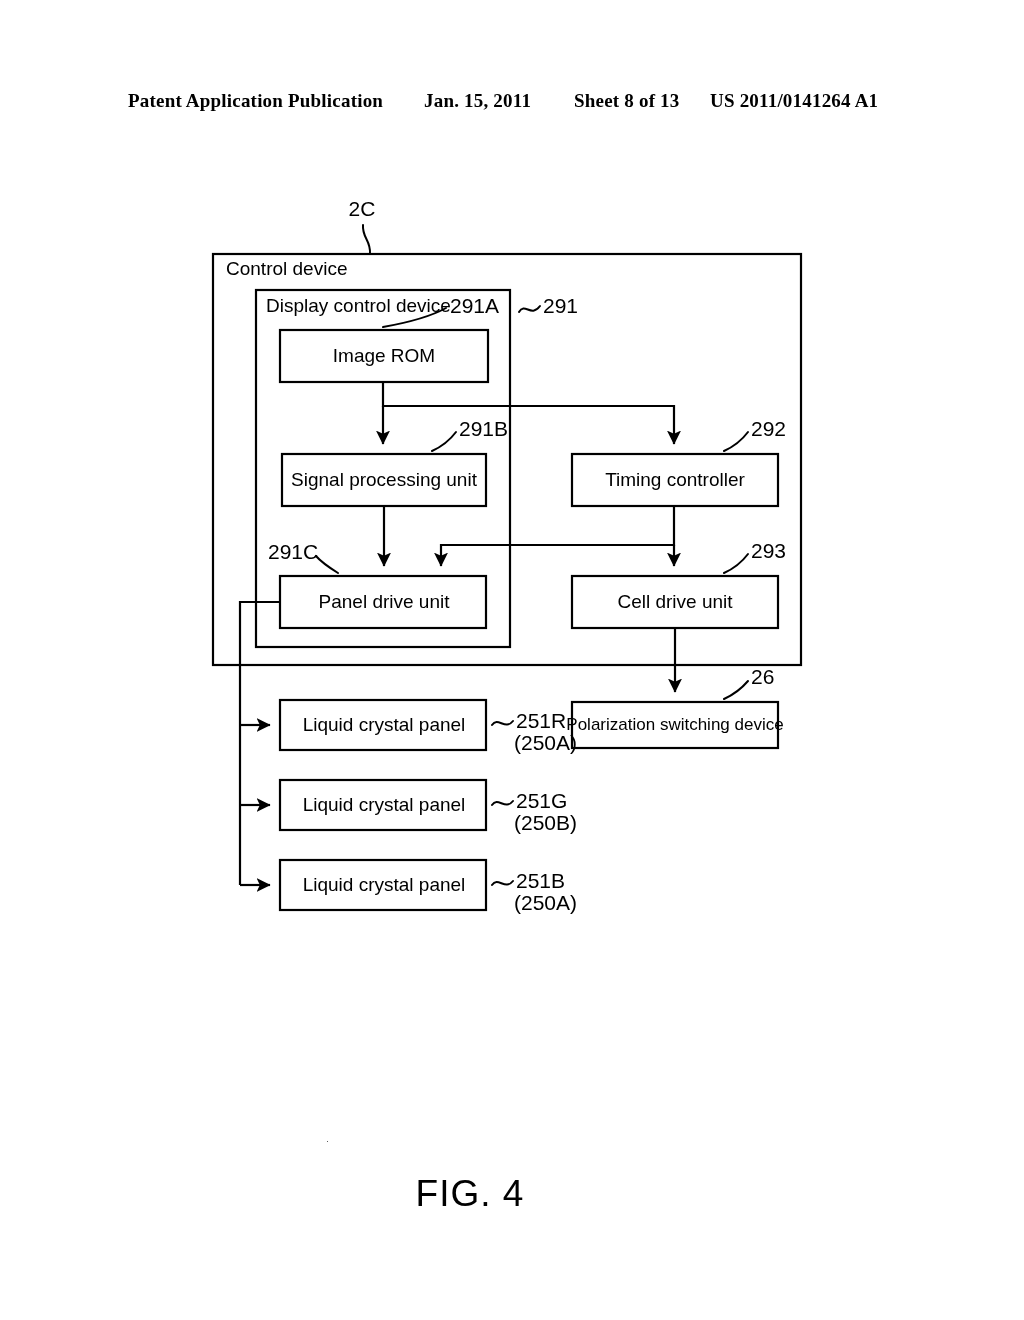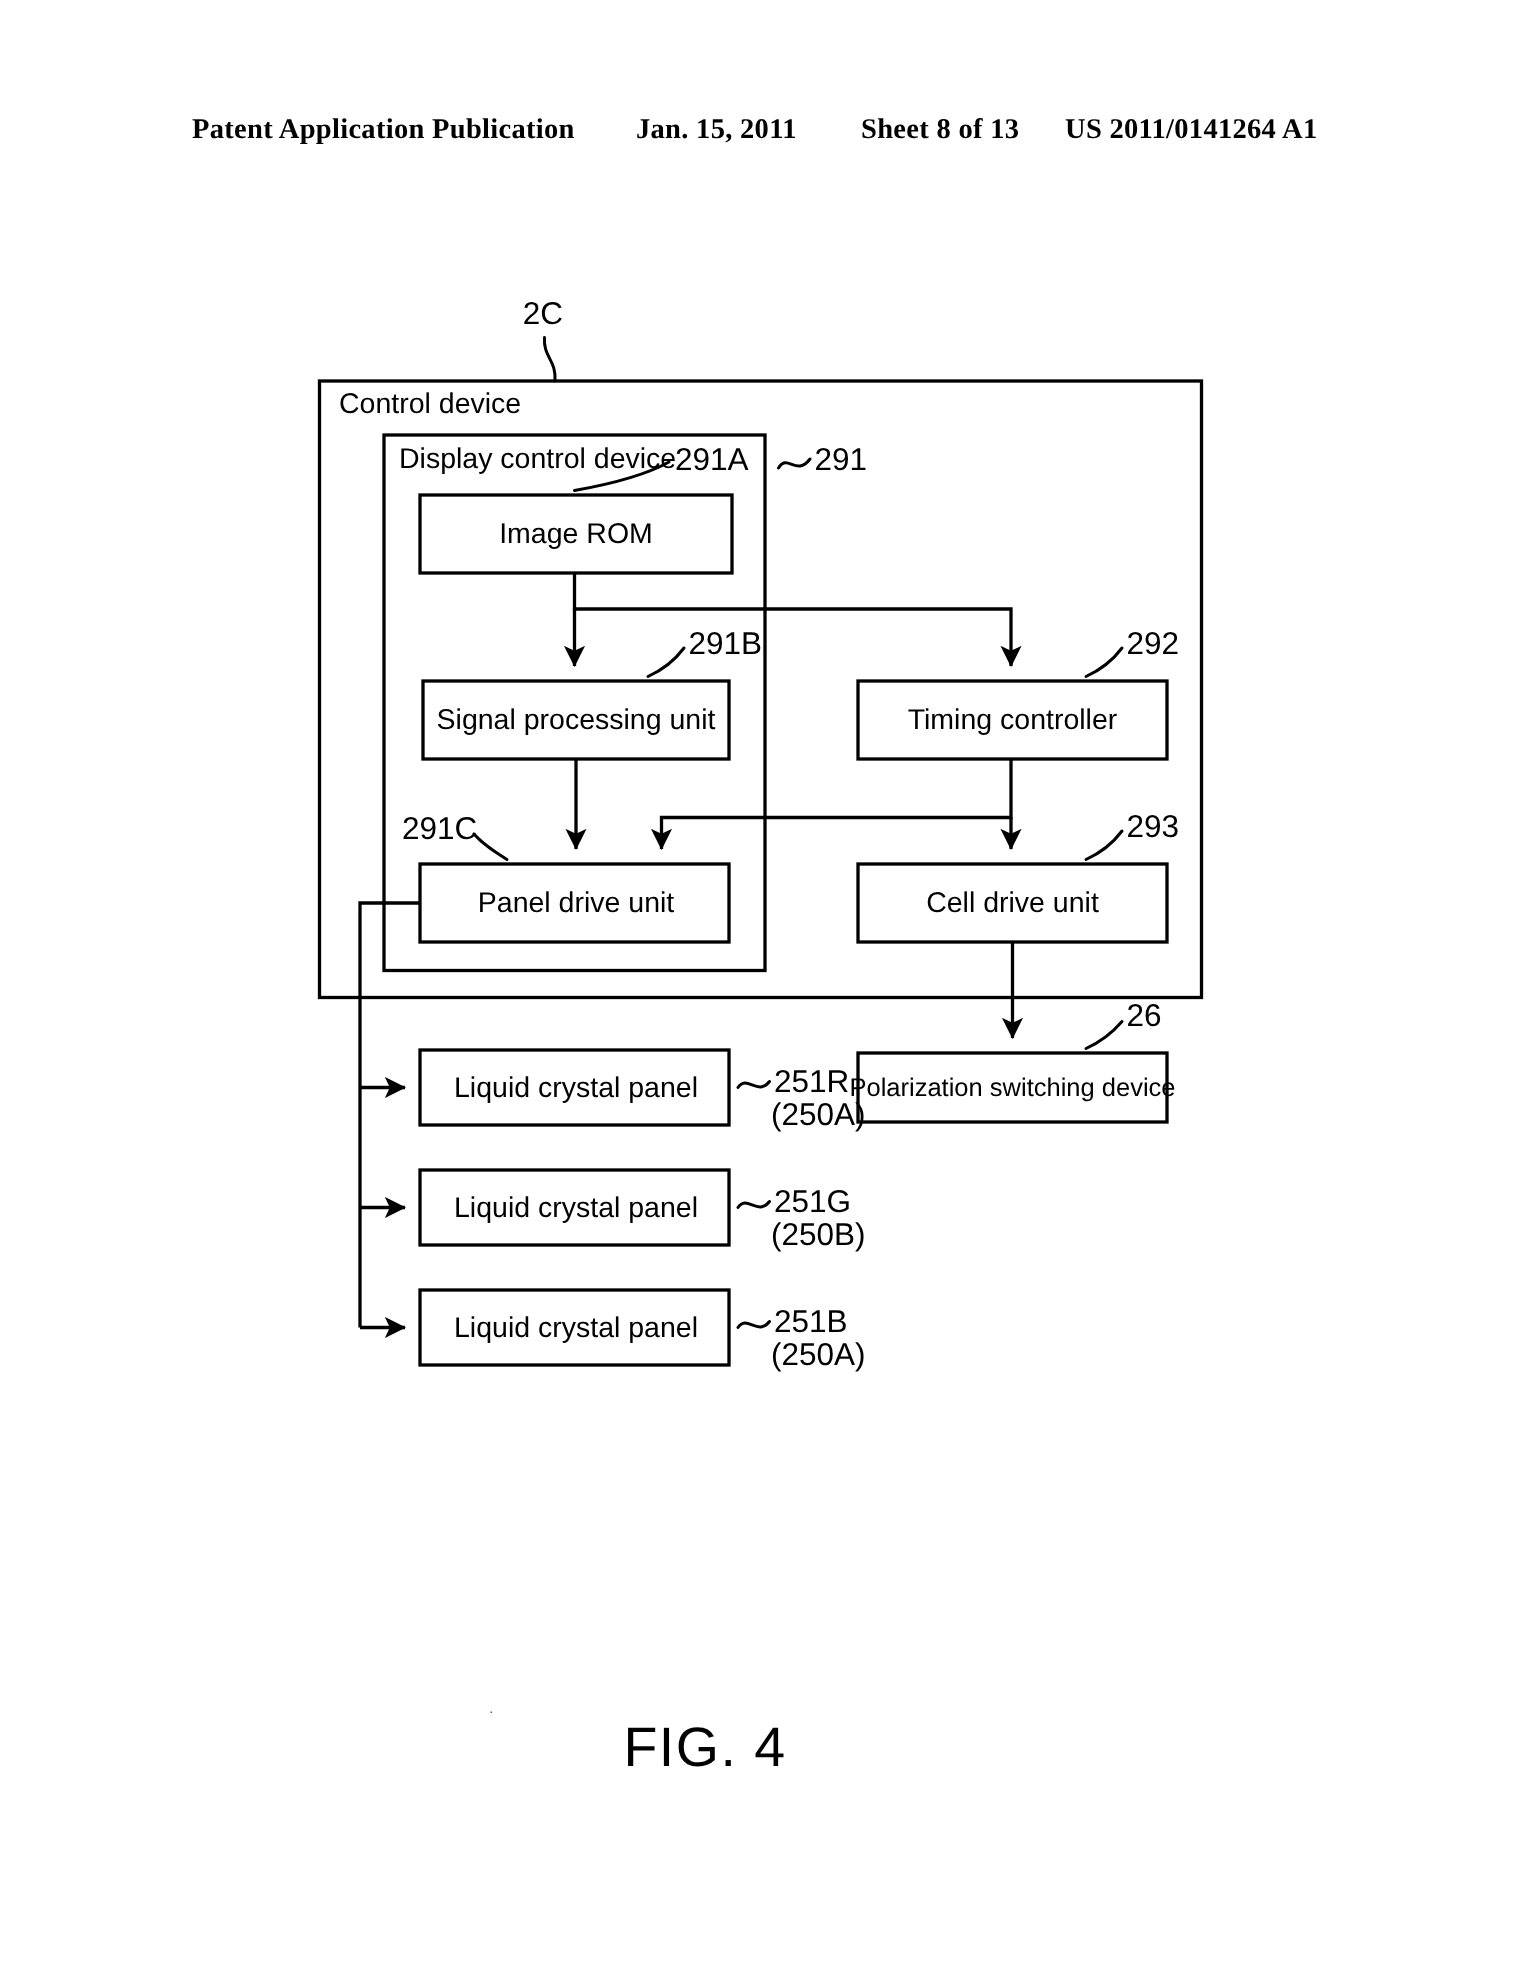--- a/index.html
+++ b/index.html
@@ -17,21 +17,21 @@
     overflow: hidden;
   }
   .page {
     position: absolute;
     inset: 0;
     background: #ffffff;
   }
   
   .header {
     position: absolute;
-    top: 76px;
+    top: 90px;
     left: 0;
     width: 840px;
     height: 30px;
     font-family: "Liberation Serif", serif;
     font-weight: bold;
     font-size: 19px;
     letter-spacing: 0.2px;
     white-space: nowrap;
   }
   .header span {
@@ -39,21 +39,21 @@
     top: 0;
   }
   .hdr-pub   { left: 128px; }
   .hdr-date  { left: 424px; }
   .hdr-sheet { left: 574px; }
   .hdr-num   { left: 710px; }
 
   
   .fig-caption {
     position: absolute;
-    top: 1144px;
+    top: 1173px;
     left: 0;
     width: 940px;
     text-align: center;
     font-size: 37px;
     letter-spacing: 1px;
   }
   .speck {
     position: absolute;
     top: 1138px;
     left: 326px;

